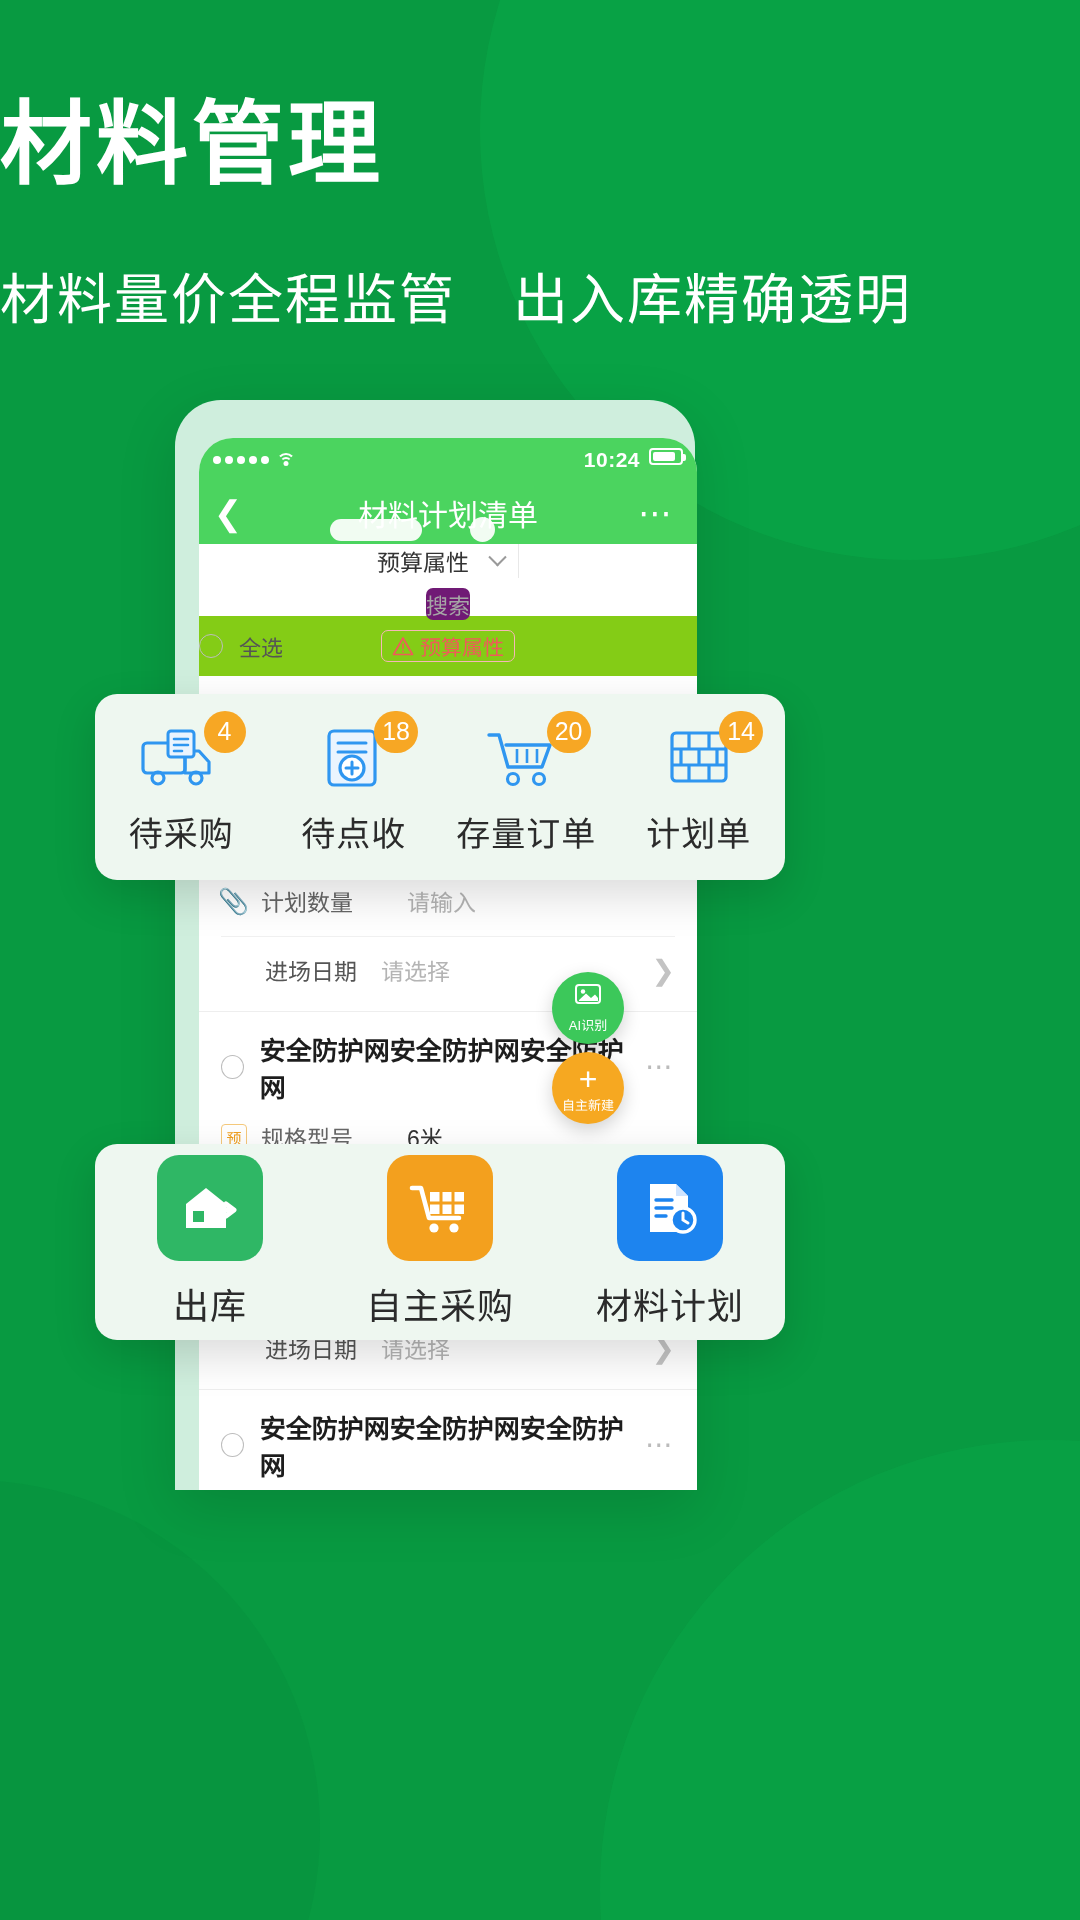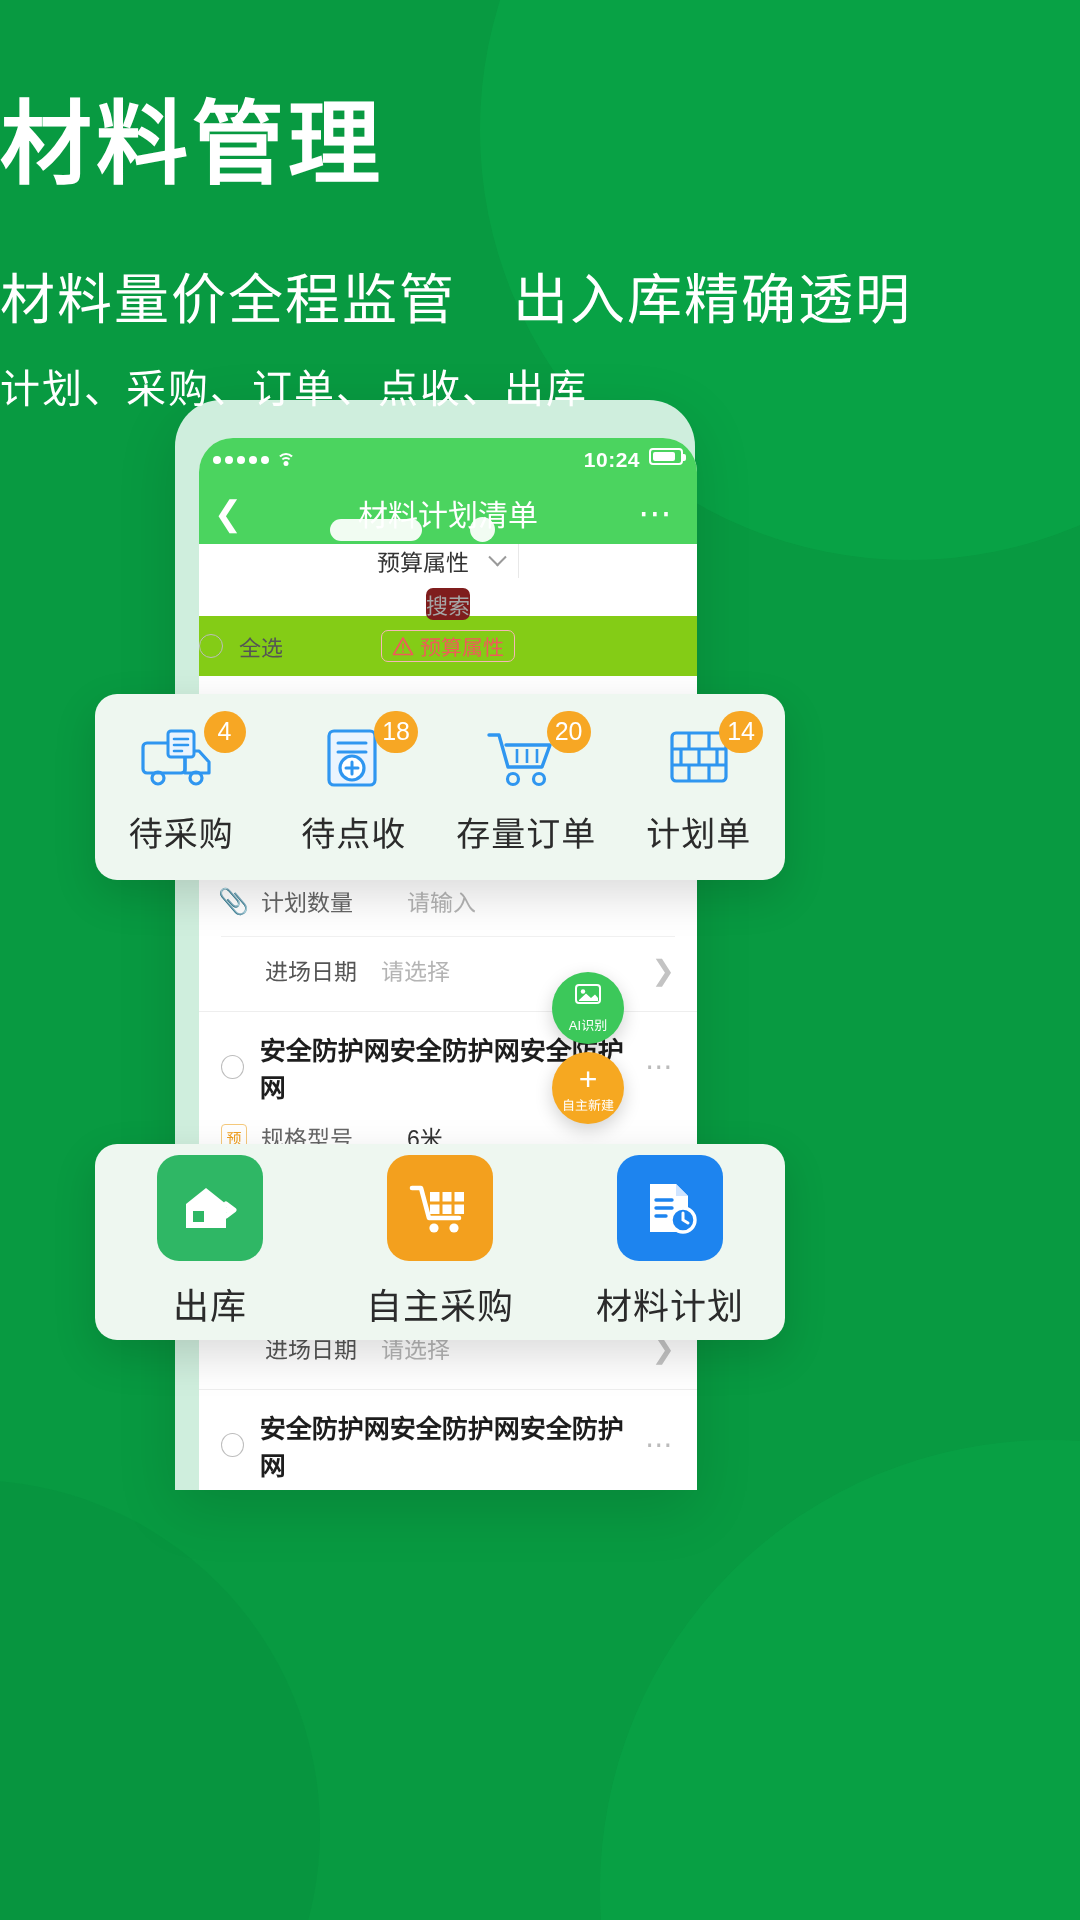--- a/index.html
+++ b/index.html
@@ -92,21 +92,21 @@
   .hdr-more{ margin-left:auto; padding-right:22px; font-size:34px; letter-spacing:3px; line-height:.6; }
 
   
   .toolbar{
     height:72px; background:#fff; display:flex; align-items:center; padding:0 14px; gap:10px;flex-direction:column;
   }
   .tb-select{ display:flex; align-items:center; gap:22px; padding-right:14px; border-right:1px solid #e8e8e8; }
   .tb-select span{ font-size:23px; color:#333; }
   .chev{ width:13px;height:13px;border-right:2.4px solid #9a9a9a; border-bottom:2.4px solid #9a9a9a; transform:rotate(45deg) translate(-3px,-3px); }
   .tb-search{
-    flex:1; height:46px; background:#7f1d1d; border-radius:7px;
+    flex:1; height:46px; background:#701a75; border-radius:7px;
     display:flex; align-items:center; justify-content:center;
     color:#a6a6a6; font-size:22px;
   }
   .tb-alert{
     height:46px; border:1.6px solid #f6b7b7; border-radius:7px;
     display:flex; align-items:center; gap:6px; padding:0 10px;
     color:#f05a5a; font-size:21px; white-space:nowrap;
   }
 
   
@@ -176,21 +176,20 @@
 </head>
 <body>
 
 <div class="bg-arc"></div>
 <div class="bg-arc2"></div>
 <div class="bg-arc3"></div>
 
 <div class="headline">
   <h1>材料管理</h1>
   <div class="sub1">材料量价全程监管　出入库精确透明</div>
-  <div class="sub2">计划、采购、订单、点收、出库</div>
 </div>
 
 <div class="phone">
   <div class="phone-screen">
 
     <div class="statusbar">
       <div class="sb-left">
         <span class="sig-dots">
           <i></i>
             <i></i>

